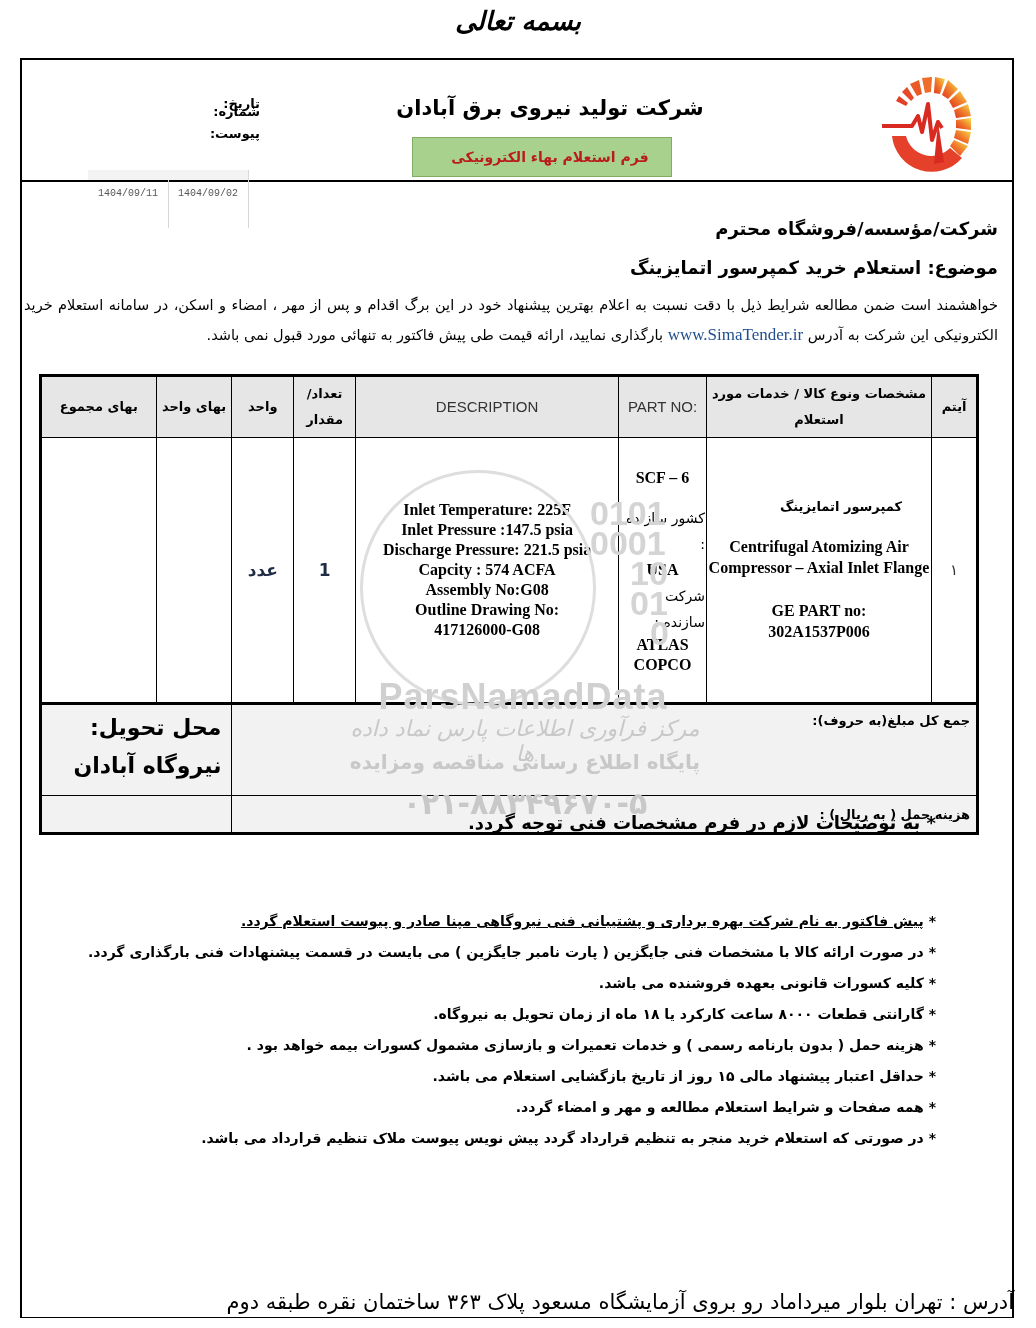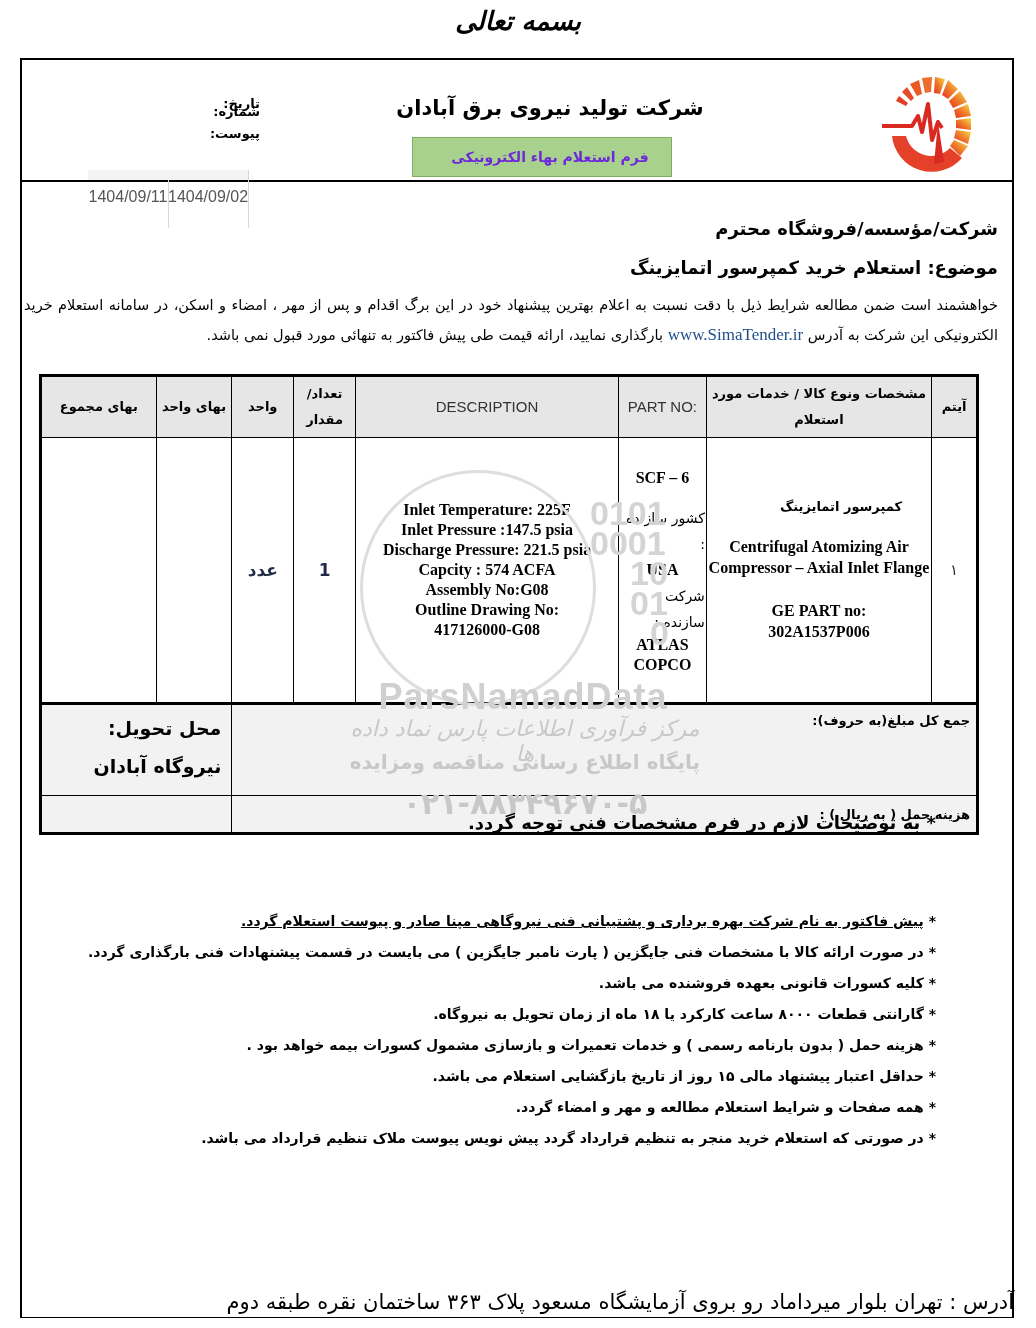--- a/index.html
+++ b/index.html
@@ -12,25 +12,25 @@
   .bismillah { left:0; width:1036px; top:6px; text-align:center; font-family:"DejaVu Serif", serif;
                font-size:26px; font-style:italic; font-weight:bold; }
 
   
   .frame { left:20px; top:58px; width:994px; height:1260px; border:2px solid #000; border-bottom:1.5px solid #000; box-sizing:border-box; }
   .header-sep { left:20px; top:180px; width:994px; height:0; border-top:2px solid #000; }
 
   .meta-label { right:776px; font-weight:bold; font-size:13px; text-align:right; }
   .company-title { left:330px; width:440px; top:96px; text-align:center; font-size:21px; font-weight:bold; }
   .form-badge { left:412px; top:137px; width:260px; height:40px; background:#a9d18e; border:1px solid #7fae63;
-                color:#6d28d9; font-size:14px; font-weight:bold; display:flex; align-items:center; justify-content:center; box-sizing:border-box;padding-left:16px; }
+                color:#b91c1c; font-size:14px; font-weight:bold; display:flex; align-items:center; justify-content:center; box-sizing:border-box;padding-left:16px; }
 
   .date-box { top:170px; height:58px; width:80px; border-right:1px solid #d8d8d8; background:transparent; }
   .date-box .cap { height:10px; background:#f3f3f3; }
-  .date-text { font-family:Liberation Sans, sans-serif; font-size:16px; color:#555; text-align:center; margin-top:8px; }
+  .date-text { font-family:Liberation Mono, monospace; font-size:10px; color:#555; text-align:center; margin-top:8px; }
 
   .logo { left:872px; top:66px; width:114px; height:114px; }
 
   .recipient { right:38px; top:218px; font-weight:bold; font-size:18px; }
   .subject { right:38px; top:257px; font-weight:bold; font-size:18px; }
   .intro { right:38px; left:24px; top:290px; font-size:14.5px; line-height:30px; text-align:justify; }
   .intro .url { color:#1f4e8c; font-family:"Liberation Serif", serif; font-size:17px; }
 
   
   table.items { position:absolute; left:39px; top:374px; width:940px; border-collapse:collapse; }
@@ -43,21 +43,21 @@
   .partcell { font-family:"Liberation Serif", serif; font-weight:bold; font-size:16px; line-height:26px; }
   .partcell .fa { font-family:"DejaVu Sans", sans-serif; font-weight:normal; font-size:14px;text-align:right; }
   .spec .fa { font-size:13px; font-weight:bold;padding-left:44px; }
   .spec .en { font-family:"Liberation Serif", serif; font-weight:bold; font-size:16px; line-height:21px; }
   .unitcell { font-weight:bold; font-size:17px; color:#1f2a44; }
   .qtycell { font-weight:bold; font-size:17px; color:#1f2a44; }
   .itemcell { font-size:15px; color:#333; }
   tr.sum td { background:#f2f2f2; height:82px; border-top:3px solid #000; vertical-align:top; }
   tr.ship td { background:#f2f2f2; height:34px; vertical-align:middle; }
   .sumlabel { font-weight:bold; font-size:13px; padding:8px 6px 0 0; text-align:right; }
-  .delivery { font-weight:bold; font-size:19px; text-align:right; padding:4px 10px 0 0; line-height:38px; }
+  .delivery { font-weight:bold; font-size:22px; text-align:right; padding:4px 10px 0 0; line-height:38px; }
 
   
   .wm { color:#c8c8c8; pointer-events:none; text-align:center; }
   .wm-brand { left:338px; top:676px; width:370px; font-family:"Liberation Sans", sans-serif; font-weight:bold; font-size:36px; letter-spacing:1px; color:#d0d0d0; }
   .wm-line1 { left:340px; top:716px; width:370px; font-family:"DejaVu Serif", serif; font-style:italic; font-size:22px; }
   .wm-line2 { left:340px; top:750px; width:370px; font-size:20px; font-weight:bold; }
   .wm-line3 { left:360px; top:786px; width:330px; font-size:30px; font-weight:bold; letter-spacing:4px; }
   .wm-digits { left:590px; top:498px; width:120px; font-family:"Liberation Sans", sans-serif; font-weight:bold; font-size:34px; line-height:30px; color:#d4d4d4; text-align:left; }
   .wm-ring { border:3px solid #dedede; border-radius:50%; }
 

